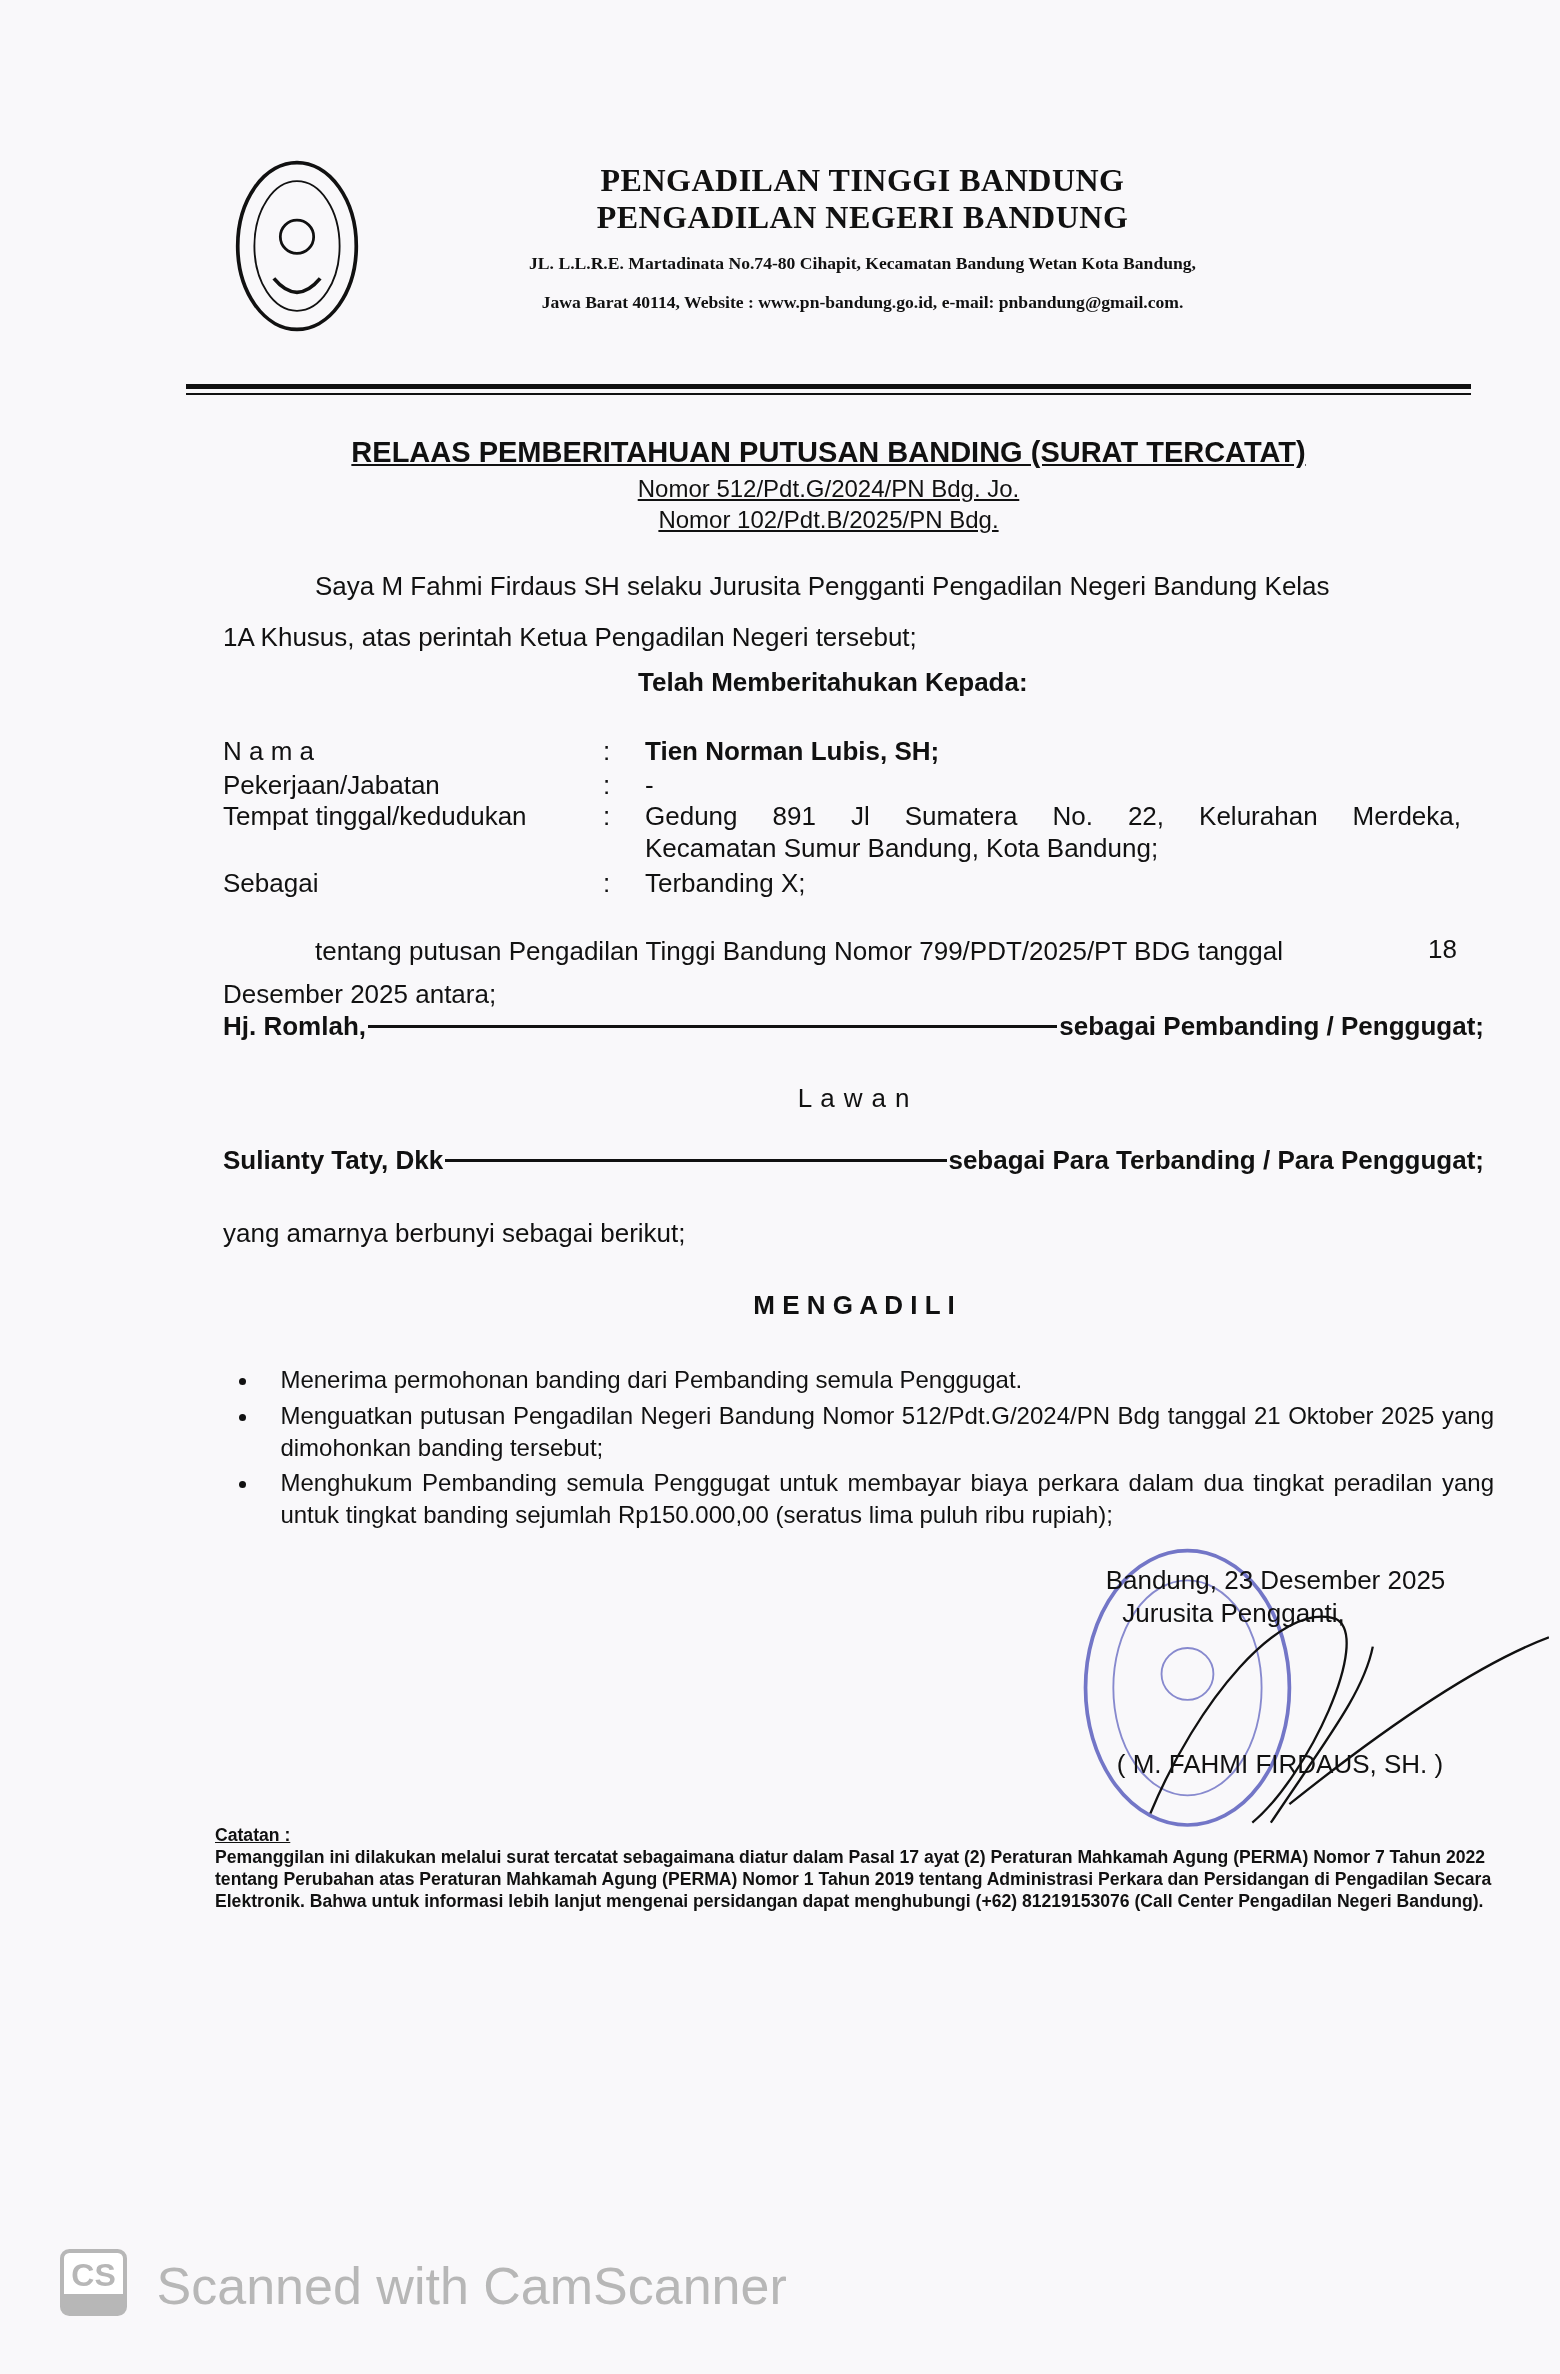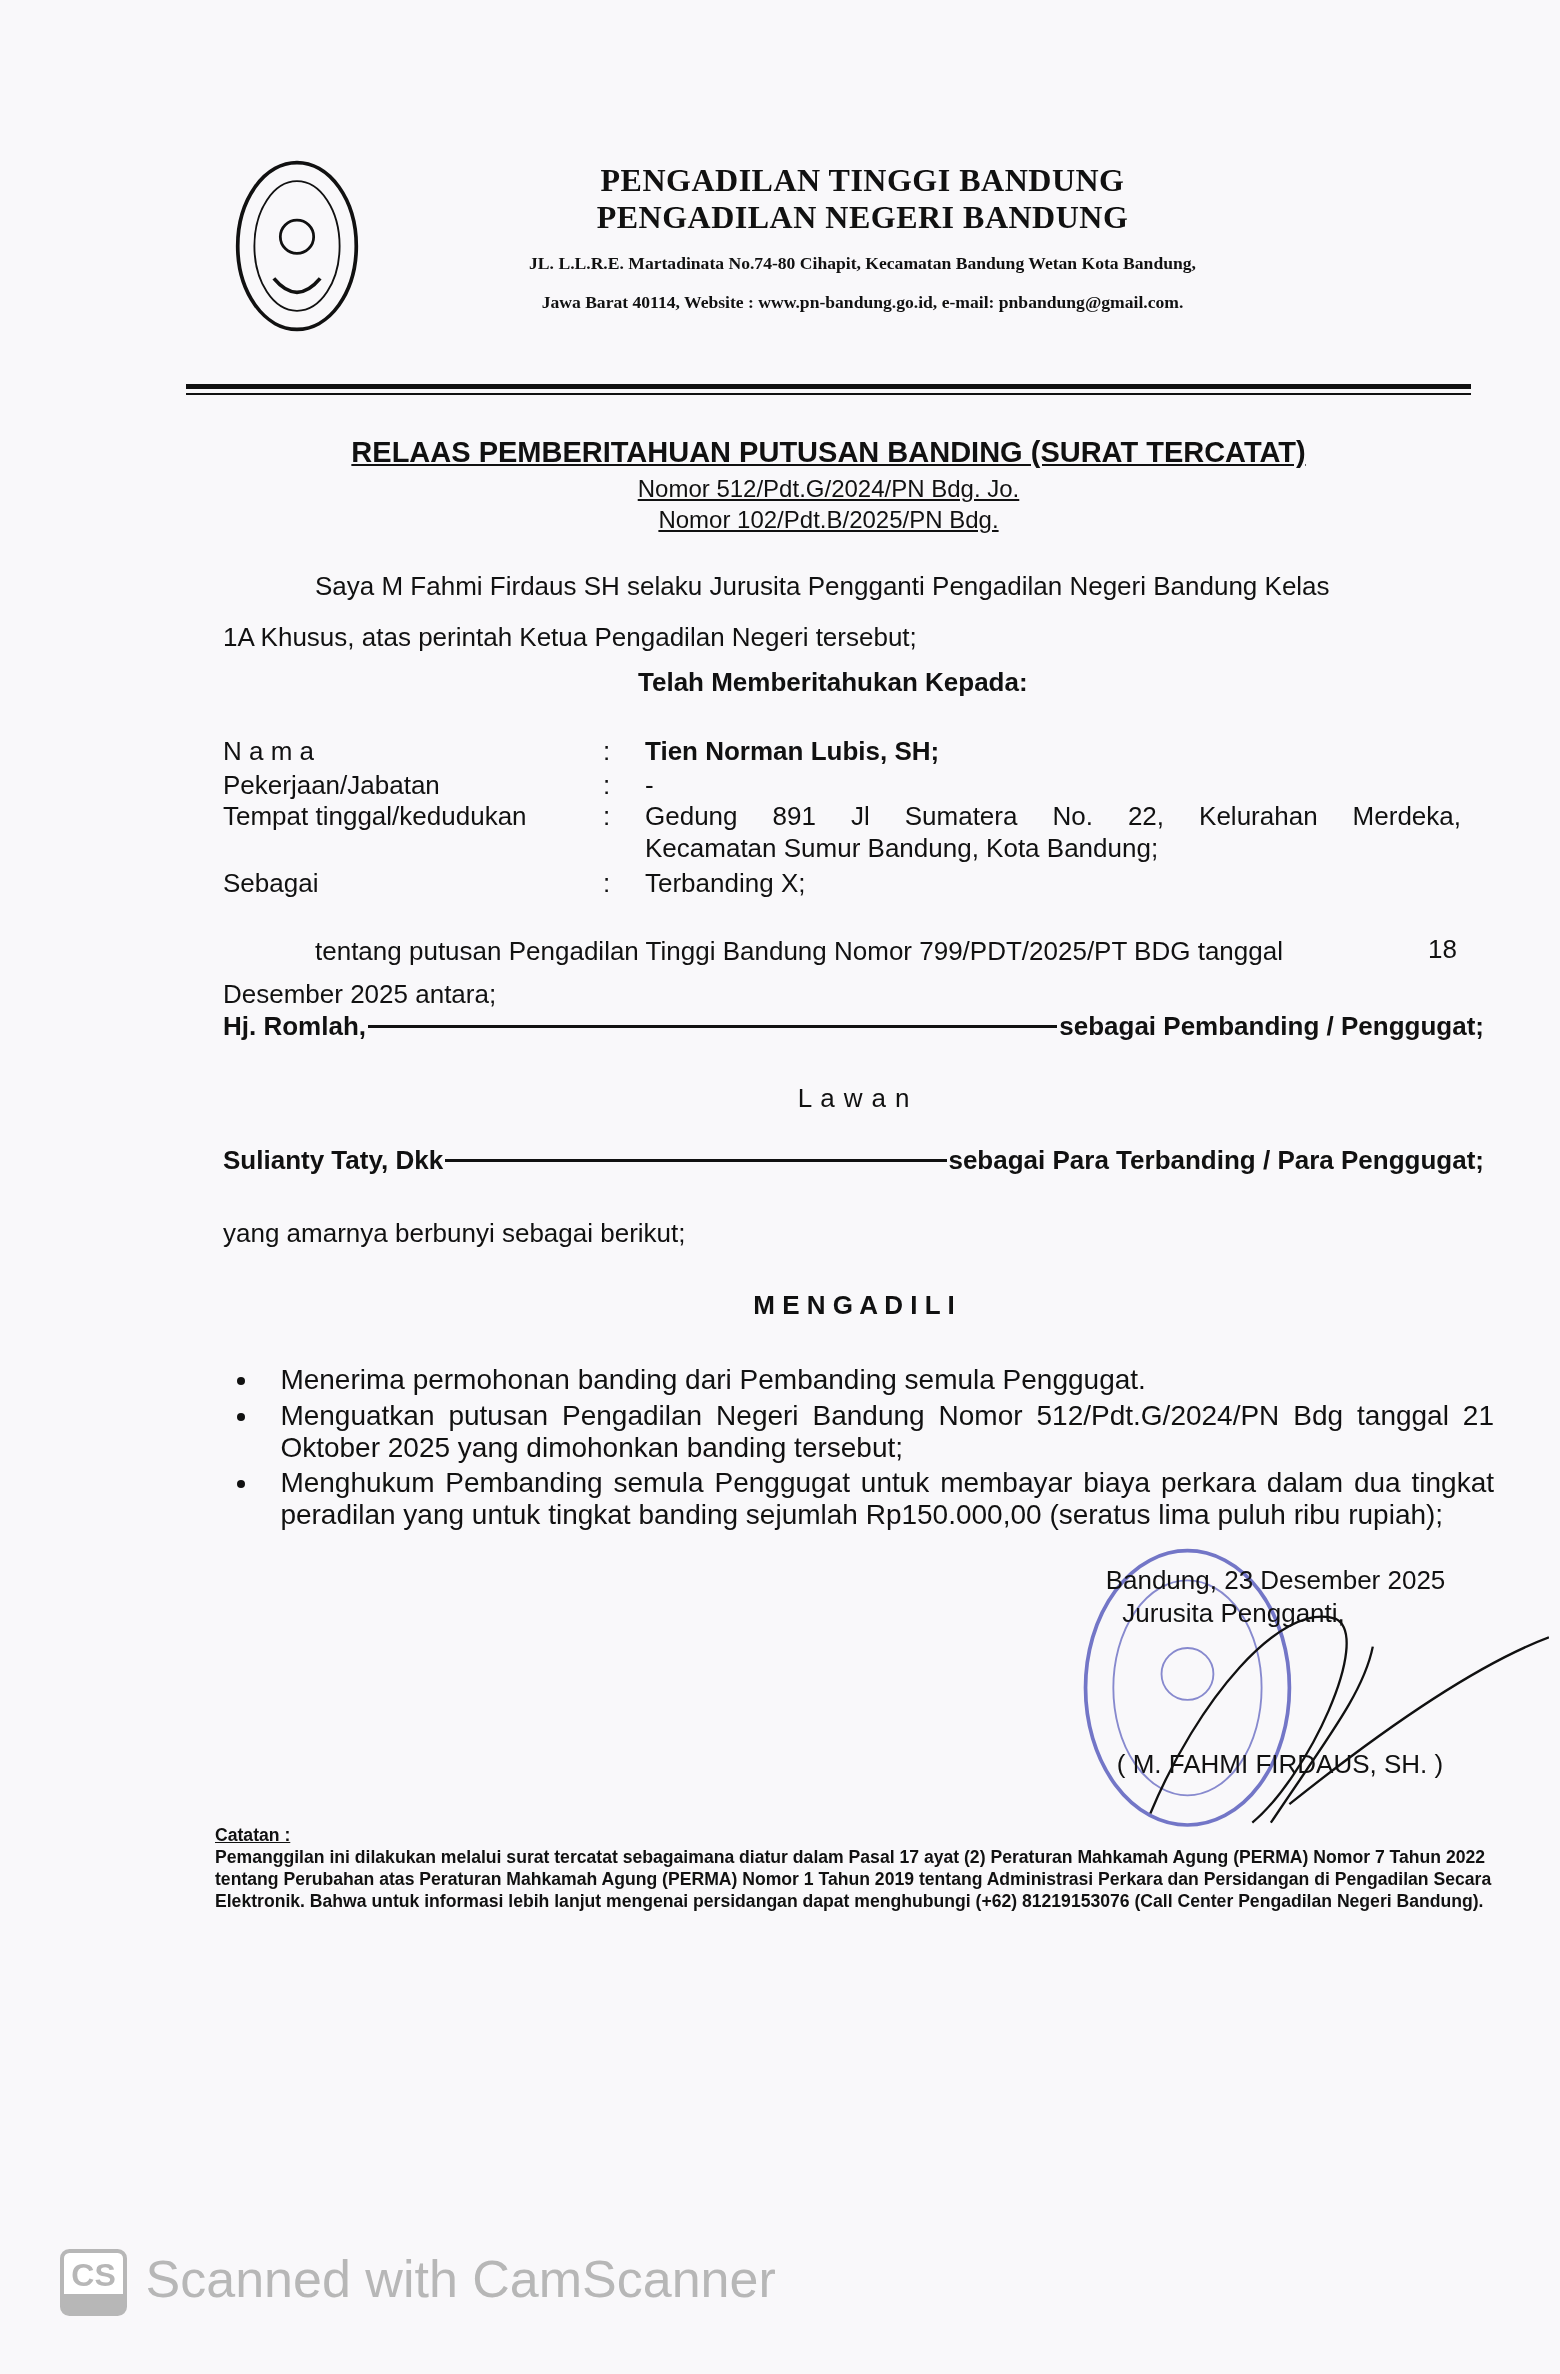--- a/index.html
+++ b/index.html
@@ -20,27 +20,27 @@
     .nomor { left: 186px; width: 1285px; text-align: center; font-size: 24px; text-decoration: underline; }
     .para { font-size: 26px; line-height: 33px; }
     .center { text-align: center; }
     .bold { font-weight: bold; }
     .row { left: 223px; width: 1280px; font-size: 26px; height: 33px; }
     .row .lbl { position: absolute; left: 0; }
     .row .colon { position: absolute; left: 380px; }
     .row .val { position: absolute; left: 422px; width: 816px; }
     .party { left: 223px; width: 1261px; font-size: 26px; font-weight: bold; display: flex; align-items: center; }
     .party .line { flex: 1; height: 2.8px; background: #111; margin: 0 1.9px; }
-    .bullets { left: 260px; width: 1234px; font-size: 28px; line-height: 32px; }
+    .bullets { left: 260px; width: 1234px; font-size: 24px; line-height: 32px; }
     .bullets li { margin-bottom: 3.7px; padding-left: 20.4px; text-align: justify; }
     .bullets ul { margin: 0; padding: 0; list-style: disc; }
     .sig { left: 1076px; font-size: 26px; line-height: 32px; text-align: center; }
     .note { left: 215px; top: 1824px; width: 1285px; font-size: 17.6px; line-height: 22px; font-weight: bold; }
     .note .h { text-decoration: underline; }
-    .watermark { left: 60px; top: 2249px; display: flex; align-items: flex-start; color: #b7b7b7; font-size: 52px; }
+    .watermark { left: 60px; top: 2249px; display: flex; align-items: flex-end; color: #b7b7b7; font-size: 52px; gap: 11px; }
     .cs-icon { width: 67px; height: 67px; border: 4.6px solid #b7b7b7; border-radius: 9.3px; box-sizing: border-box; position: relative; margin-right: 18.6px; background: linear-gradient(#fff 70%, #b7b7b7 70%); }
     .cs-icon span { position: absolute; left: 0; right: 0; top: 3.7px; text-align: center; font-size: 32px; font-weight: bold; color: #b7b7b7; }
   </style>
 </head>
 <body>
 
 <svg class="abs logo" viewBox="0 0 140 190">
   <ellipse cx="70" cy="95" rx="64" ry="90" fill="none" stroke="#111" stroke-width="4"></ellipse>
   <ellipse cx="70" cy="95" rx="46" ry="70" fill="none" stroke="#111" stroke-width="2"></ellipse>
   <circle cx="70" cy="85" r="18" fill="none" stroke="#111" stroke-width="3"></circle>

